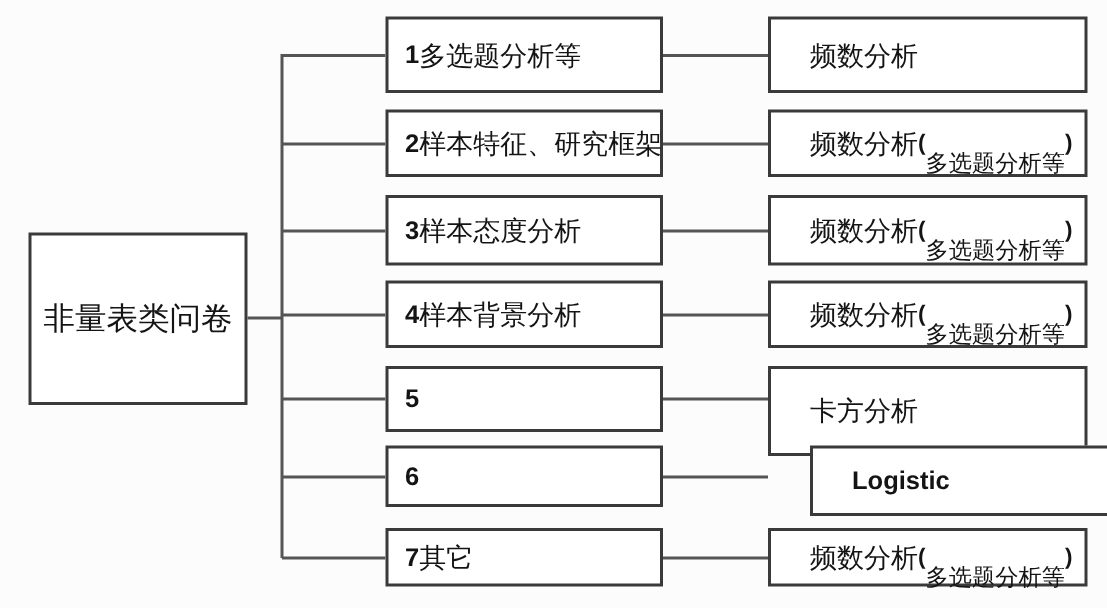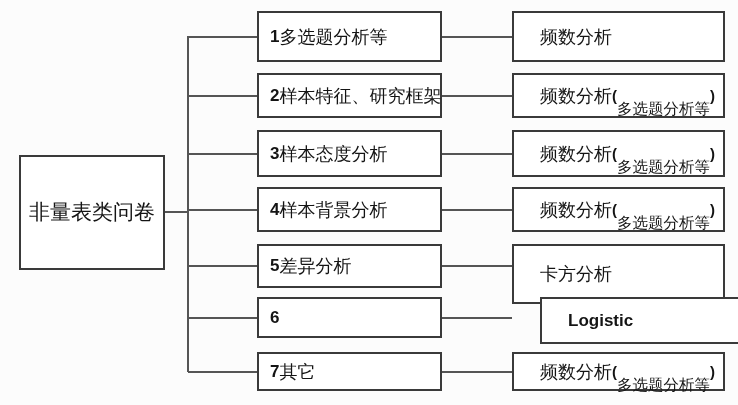--- a/index.html
+++ b/index.html
@@ -92,21 +92,20 @@
   <div class="box mid-box" style="top:130px; height:47px;">
     <span class="num">3</span>
       <span class="zh">样本态度分析</span>
   </div>
   <div class="box mid-box" style="top:187px; height:45px;">
     <span class="num">4</span>
       <span class="zh">样本背景分析</span>
   </div>
   <div class="box mid-box" style="top:244px; height:44px;">
     <span class="num">5</span>
-      <span class="zh">差异分析</span>
   </div>
   <div class="box mid-box" style="top:297px; height:41px;">
     <span class="num">6</span>
   </div>
   <div class="box mid-box" style="top:352px; height:39px;">
     <span class="num">7</span>
       <span class="zh">其它</span>
   </div>
 
   <div class="box right-box" style="top:11px;  height:51px;">

